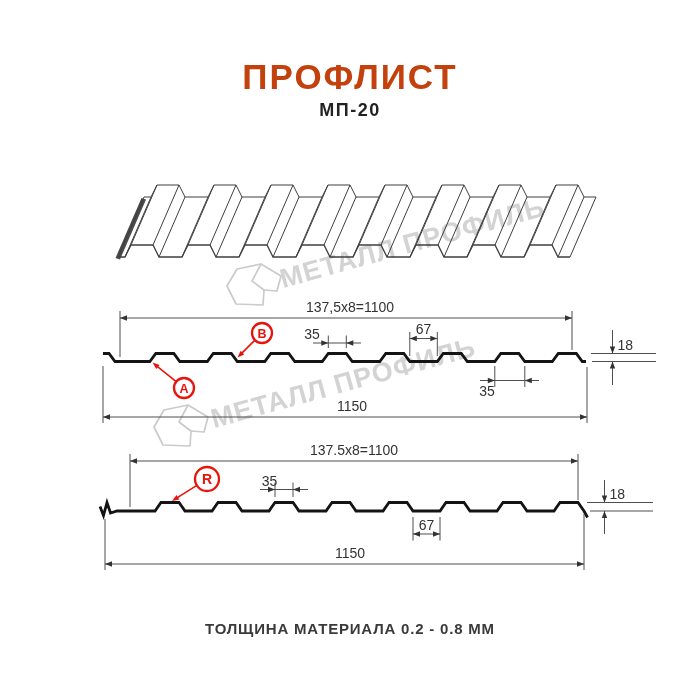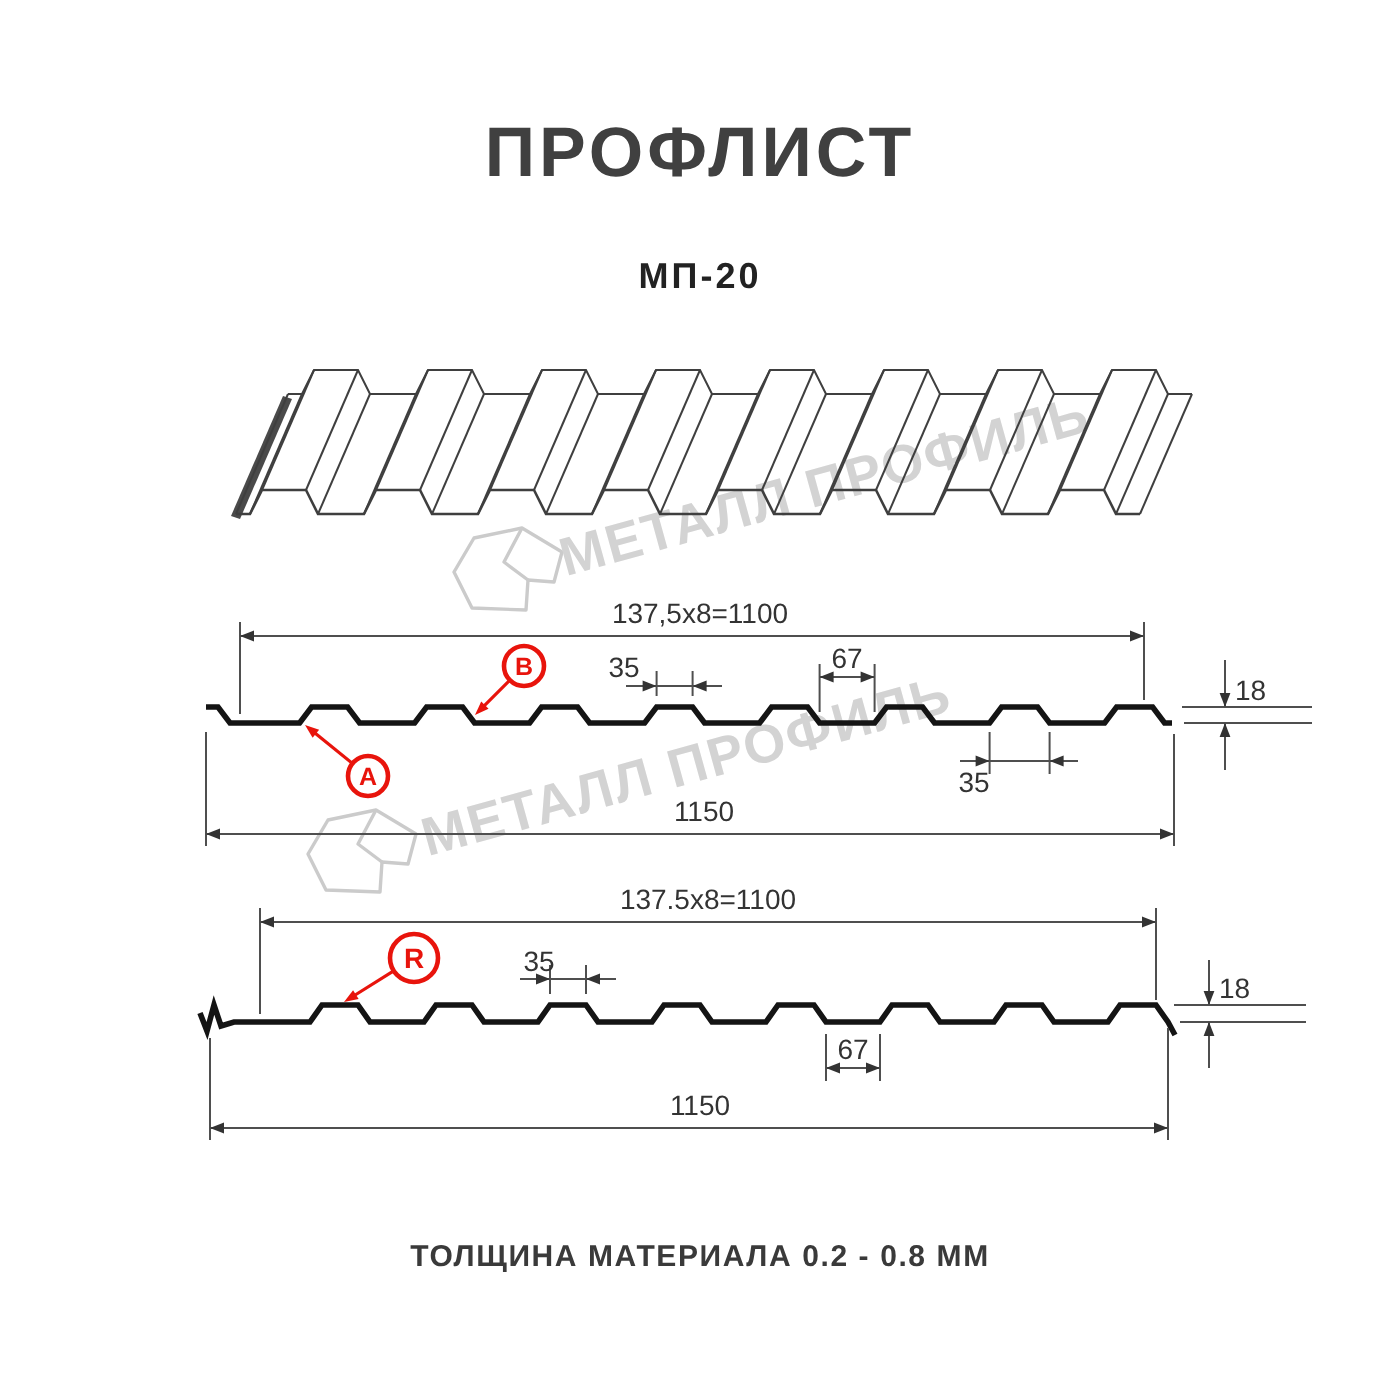--- a/index.html
+++ b/index.html
@@ -1,21 +1,21 @@
 <!DOCTYPE html>
 <html><head>
 <meta charset="utf-8">
 <style>
   html,body{margin:0;padding:0;background:#ffffff;}
   #page{position:relative;width:700px;height:700px;background:#ffffff;overflow:hidden;
         font-family:"Liberation Sans",sans-serif;}
   .title{position:absolute;left:0;top:57px;width:700px;text-align:center;
-         font-size:35px;font-weight:800;letter-spacing:2px;color:#404040;}
+         font-size:35px;font-weight:800;letter-spacing:2px;color:#c2410c;}
   .subtitle{position:absolute;left:0;top:100px;width:700px;text-align:center;
-         font-size:18px;font-weight:600;letter-spacing:1.5px;color:#222;margin-top:28px;}
+         font-size:18px;font-weight:600;letter-spacing:1.5px;color:#222;}
   .footer{position:absolute;left:0;top:620px;width:700px;text-align:center;
          font-size:15px;font-weight:600;letter-spacing:.8px;color:#3a3a3a;}
   .wm{position:absolute;font-size:27px;font-weight:700;letter-spacing:1px;color:#d3d3d3;
       white-space:nowrap;transform:rotate(-15.5deg);transform-origin:0 100%;line-height:26px;height:26px;}
   .wm1{left:284px;top:266px;}
   .wm2{left:215px;top:406px;}
   .logo{position:absolute;}
   .logo1{left:225px;top:261px;}
   .logo2{left:152px;top:402px;}
   #art{position:absolute;left:0;top:0;}

